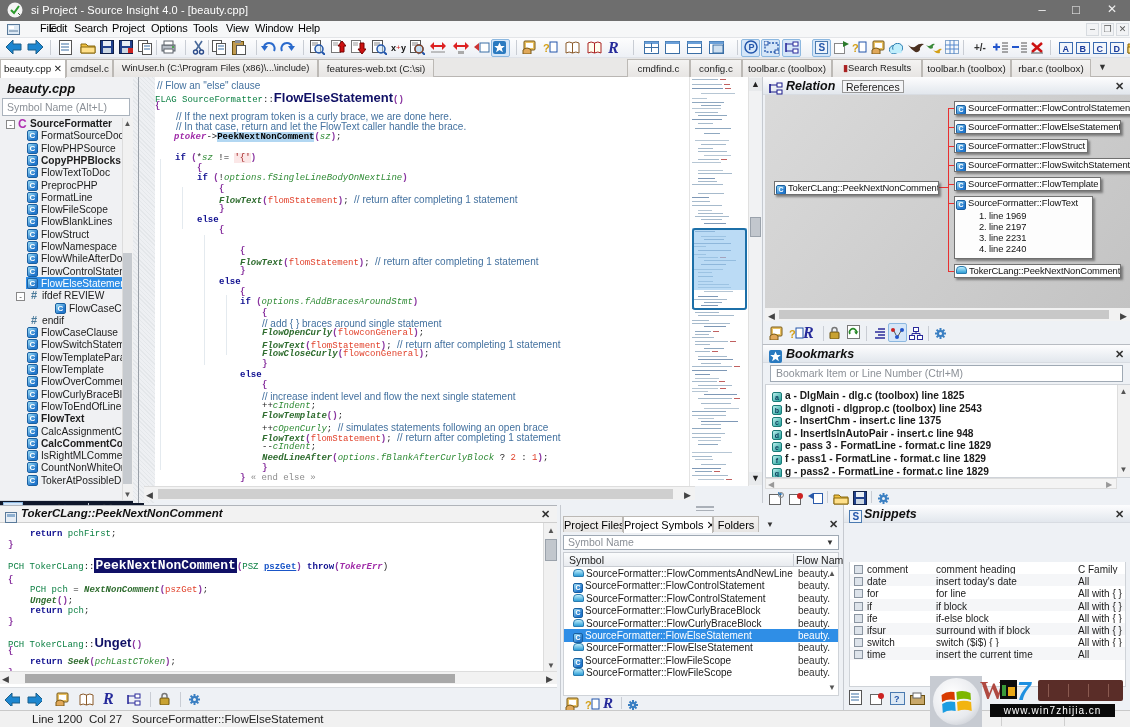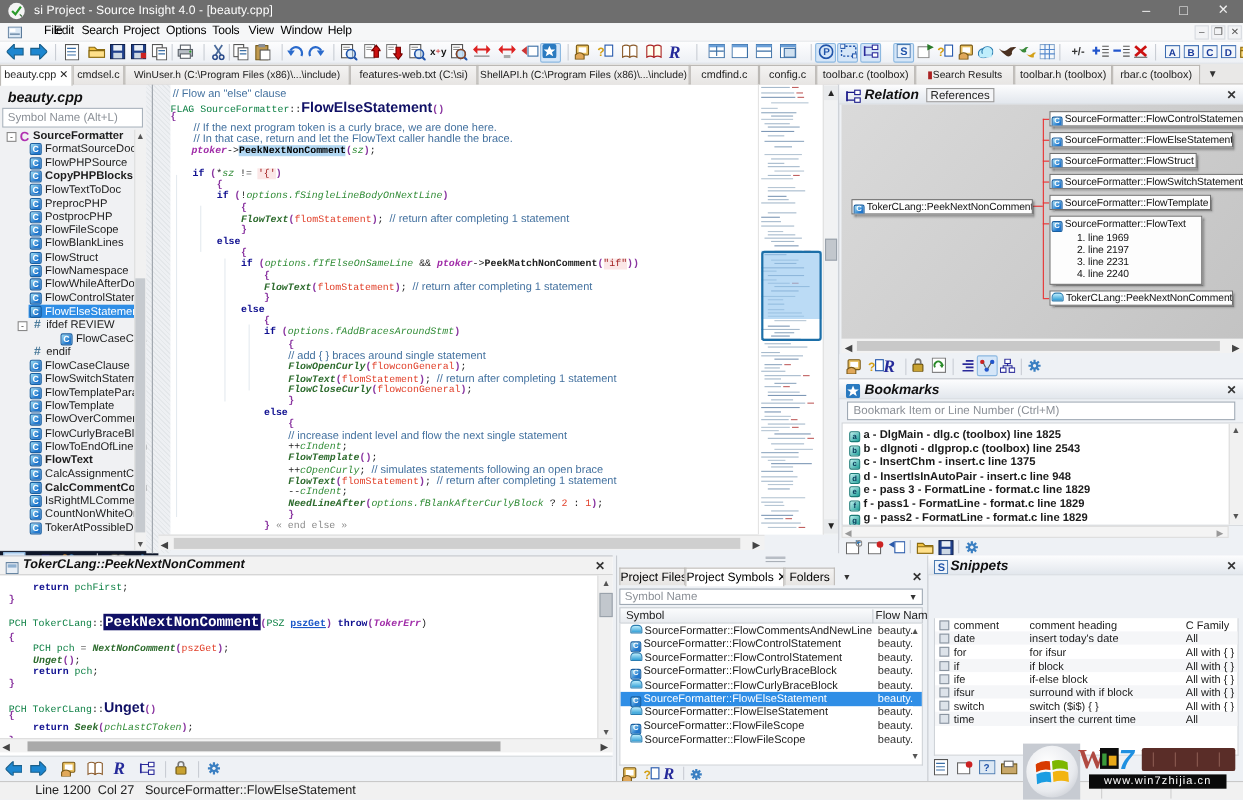--- a/index.html
+++ b/index.html
@@ -392,21 +392,20 @@
 <div class="abs" style="left:1127px;top:2px;width:16px;height:16px;"><svg width="16" height="13" viewBox="0 0 16 13">
           <path d="M1 3 L6 3 L8 5 L15 5 L15 12 L1 12 Z" fill="#f0c040" stroke="#8a6a10"></path>
           <path d="M1 6 L15 6 L15 12 L1 12 Z" fill="#ffe08a" stroke="#8a6a10"></path>
         </svg></div>
 </div>
 <div class="abs" id="tabs">
 <div class="tab active" style="left:0px;width:66px;">beauty.cpp ✕</div>
 <div class="tab" style="left:66px;width:47px;">cmdsel.c</div>
 <div class="tab" style="left:113px;width:205px;font-size:9.3px;">WinUser.h (C:\Program Files (x86)\...\include)</div>
 <div class="tab" style="left:318px;width:116px;">features-web.txt (C:\si)</div>
-<div class="tab" style="left:434px;width:193px;font-size:9.3px;">ShellAPI.h (C:\Program Files (x86)\...\include)</div>
 <div class="tab" style="left:627px;width:63px;">cmdfind.c</div>
 <div class="tab" style="left:690px;width:52px;">config.c</div>
 <div class="tab" style="left:742px;width:90px;">toolbar.c (toolbox)</div>
 <div class="tab" style="left:832px;width:90px;font-size:9.3px;"><span style="color:#a22;">▮</span>Search Results</div>
 <div class="tab" style="left:922px;width:89px;">toolbar.h (toolbox)</div>
 <div class="tab" style="left:1011px;width:80px;">rbar.c (toolbox)</div>
 <div class="abs" style="left:1098px;top:4px;font-size:9px;color:#333;font-weight:bold;">▼</div>
 </div>
 <div class="abs" id="lpanel">
 <div id="lphdr">beauty.cpp</div>
@@ -418,21 +417,21 @@
 <div class="trow" style="left:41px;top:53.3px;">FormatSourceDoc</div>
 <div class="ticon" style="left:27px;top:65.6px;">C</div>
 <div class="trow" style="left:41px;top:65.6px;">FlowPHPSource</div>
 <div class="ticon" style="left:27px;top:77.89999999999999px;">C</div>
 <div class="trow" style="left:41px;top:77.89999999999999px;font-weight:bold;">CopyPHPBlocks</div>
 <div class="ticon" style="left:27px;top:90.19999999999999px;">C</div>
 <div class="trow" style="left:41px;top:90.19999999999999px;">FlowTextToDoc</div>
 <div class="ticon" style="left:27px;top:102.49999999999999px;">C</div>
 <div class="trow" style="left:41px;top:102.49999999999999px;">PreprocPHP</div>
 <div class="ticon" style="left:27px;top:114.79999999999998px;">C</div>
-<div class="trow" style="left:41px;top:114.79999999999998px;">PostprocPHP</div>
+<div class="trow" style="left:41px;top:114.79999999999998px;">FormatLine</div>
 <div class="ticon" style="left:27px;top:127.09999999999998px;">C</div>
 <div class="trow" style="left:41px;top:127.09999999999998px;">FlowFileScope</div>
 <div class="ticon" style="left:27px;top:139.39999999999998px;">C</div>
 <div class="trow" style="left:41px;top:139.39999999999998px;">FlowBlankLines</div>
 <div class="ticon" style="left:27px;top:151.7px;">C</div>
 <div class="trow" style="left:41px;top:151.7px;">FlowStruct</div>
 <div class="ticon" style="left:27px;top:164.0px;">C</div>
 <div class="trow" style="left:41px;top:164.0px;">FlowNamespace</div>
 <div class="ticon" style="left:27px;top:176.3px;">C</div>
 <div class="trow" style="left:41px;top:176.3px;">FlowWhileAfterDoBl</div>
@@ -526,21 +525,20 @@
 <div class="cl" style="left:21px;top:44.4px;"><span class="cm">// In that case, return and let the FlowText caller handle the brace.</span></div>
 <div class="cl" style="left:19px;top:54.8px;"><span class="pt">ptoker</span>-&gt;<span class="esel">PeekNextNonComment</span><span class="br">(</span><span class="mi">sz</span><span class="br">)</span>;</div>
 <div class="cl" style="left:20px;top:75.5px;"><span class="kw">if </span><span class="br">(</span>*<span class="mi">sz</span> != <span class="str">'{'</span><span class="br">)</span></div>
 <div class="cl" style="left:42px;top:85.8px;"><span class="br">{</span></div>
 <div class="cl" style="left:42px;top:96.1px;"><span class="kw">if </span><span class="br">(</span>!<span class="mi">options.fSingleLineBodyOnNextLine</span><span class="br">)</span></div>
 <div class="cl" style="left:64px;top:106.5px;"><span class="br">{</span></div>
 <div class="cl" style="left:64px;top:116.8px;"><span class="fn">FlowText</span><span class="br">(</span><span class="arg">flomStatement</span><span class="br">)</span>; <span class="cm">// return after completing 1 statement</span></div>
 <div class="cl" style="left:64px;top:127.2px;"><span class="br">}</span></div>
 <div class="cl" style="left:42px;top:137.5px;"><span class="kw">else</span></div>
 <div class="cl" style="left:64px;top:147.9px;"><span class="br">{</span></div>
-<div class="cl" style="left:64px;top:158.2px;"><span class="kw">if </span><span class="br">(</span><span class="mi">options.fIfElseOnSameLine</span> &amp;&amp; <span class="pt">ptoker</span>-&gt;<span style="font-weight:bold;">PeekMatchNonComment</span><span class="br">(</span><span class="str">"if"</span><span class="br">))</span></div>
 <div class="cl" style="left:85px;top:168.6px;"><span class="br">{</span></div>
 <div class="cl" style="left:85px;top:178.9px;"><span class="fn">FlowText</span><span class="br">(</span><span class="arg">flomStatement</span><span class="br">)</span>; <span class="cm">// return after completing 1 statement</span></div>
 <div class="cl" style="left:85px;top:189.3px;"><span class="br">}</span></div>
 <div class="cl" style="left:64px;top:199.7px;"><span class="kw">else</span></div>
 <div class="cl" style="left:85px;top:210.0px;"><span class="br">{</span></div>
 <div class="cl" style="left:85px;top:220.3px;"><span class="kw">if </span><span class="br">(</span><span class="mi">options.fAddBracesAroundStmt</span><span class="br">)</span></div>
 <div class="cl" style="left:107px;top:230.7px;"><span class="br">{</span></div>
 <div class="cl" style="left:107px;top:241.0px;"><span class="cm">// add { } braces around single statement</span></div>
 <div class="cl" style="left:107px;top:251.4px;"><span class="fn">FlowOpenCurly</span><span class="br">(</span><span class="arg">flowconGeneral</span><span class="br">)</span>;</div>
 <div class="cl" style="left:107px;top:261.8px;"><span class="fn">FlowText</span><span class="br">(</span><span class="arg">flomStatement</span><span class="br">)</span>; <span class="cm">// return after completing 1 statement</span></div>
@@ -1007,21 +1005,21 @@
 <div class="abs" style="left:0;top:0px;width:277px;height:12.2px;"></div>
 <div class="lrow" style="left:4px;top:2px;"><span style="display:inline-block;width:9px;height:9px;background:#dde3ea;border:1px solid #8a94a0;margin-right:4px;vertical-align:-1px;"></span>comment</div>
 <div class="lrow" style="left:86px;top:2px;">comment heading</div>
 <div class="lrow" style="left:228px;top:2px;">C Family</div>
 <div class="abs" style="left:0;top:12.2px;width:277px;height:12.2px;background:#f5f6f8;"></div>
 <div class="lrow" style="left:4px;top:14.2px;"><span style="display:inline-block;width:9px;height:9px;background:#dde3ea;border:1px solid #8a94a0;margin-right:4px;vertical-align:-1px;"></span>date</div>
 <div class="lrow" style="left:86px;top:14.2px;">insert today's date</div>
 <div class="lrow" style="left:228px;top:14.2px;">All</div>
 <div class="abs" style="left:0;top:24.4px;width:277px;height:12.2px;"></div>
 <div class="lrow" style="left:4px;top:26.4px;"><span style="display:inline-block;width:9px;height:9px;background:#dde3ea;border:1px solid #8a94a0;margin-right:4px;vertical-align:-1px;"></span>for</div>
-<div class="lrow" style="left:86px;top:26.4px;">for ifsur</div>
+<div class="lrow" style="left:86px;top:26.4px;">for line</div>
 <div class="lrow" style="left:228px;top:26.4px;">All with { }</div>
 <div class="abs" style="left:0;top:36.599999999999994px;width:277px;height:12.2px;background:#f5f6f8;"></div>
 <div class="lrow" style="left:4px;top:38.599999999999994px;"><span style="display:inline-block;width:9px;height:9px;background:#dde3ea;border:1px solid #8a94a0;margin-right:4px;vertical-align:-1px;"></span>if</div>
 <div class="lrow" style="left:86px;top:38.599999999999994px;">if block</div>
 <div class="lrow" style="left:228px;top:38.599999999999994px;">All with { }</div>
 <div class="abs" style="left:0;top:48.8px;width:277px;height:12.2px;"></div>
 <div class="lrow" style="left:4px;top:50.8px;"><span style="display:inline-block;width:9px;height:9px;background:#dde3ea;border:1px solid #8a94a0;margin-right:4px;vertical-align:-1px;"></span>ife</div>
 <div class="lrow" style="left:86px;top:50.8px;">if-else block</div>
 <div class="lrow" style="left:228px;top:50.8px;">All with { }</div>
 <div class="abs" style="left:0;top:61.0px;width:277px;height:12.2px;background:#f5f6f8;"></div>

